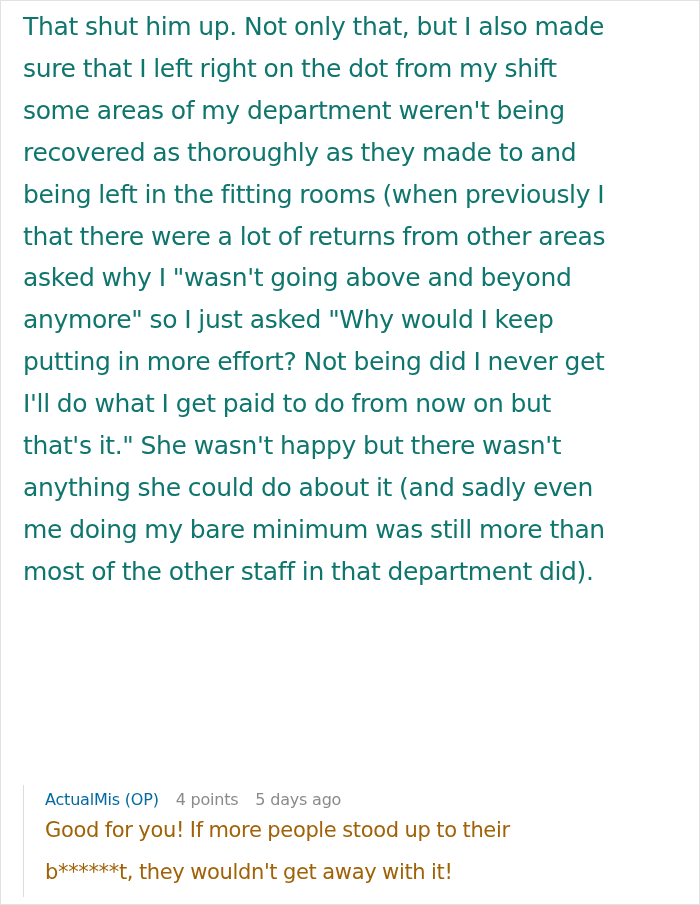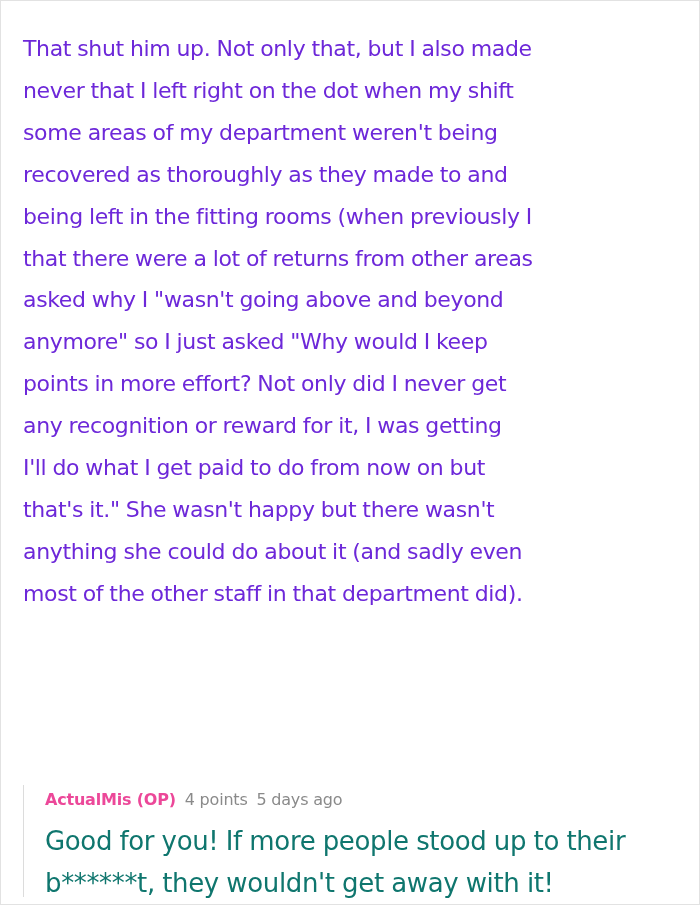--- a/index.html
+++ b/index.html
@@ -7,71 +7,71 @@
       width: 700px; height: 905px; overflow: hidden;
       font-family: "DejaVu Sans", sans-serif;
     }
     .frame {
       position: absolute; left: 0; top: 0;
       width: 698px; height: 903px;
       border: 1px solid #e2e2e2;
       background: #ffffff;
     }
     .comment-body {
-      position: absolute; left: 22px; top: 27px;
+      position: absolute; left: 22px; top: 5px;
       width: 660px;
-      font-size: 22px;
+      font-size: 25px;
       line-height: 41.9px;
-      color: #6d28d9;
+      color: #0f766e;
       letter-spacing: -0.35px;
       word-spacing: -0.5px;
     }
     .comment-body .line { display: block; white-space: nowrap; }
     .reply {
       position: absolute; left: 22px; top: 784px;
       width: 660px; height: 112px;
       border-left: 1px solid #dcdcdc;
     }
     .reply-meta {
       position: absolute; left: 21px; top: 4px;
       font-size: 16px; line-height: 22px;
       white-space: nowrap;
       letter-spacing: -0.2px;
     }
-    .reply-author { color: #ec4899; font-weight: bold; }
-    .reply-points, .reply-time { color: #8a8a8a; margin-left: 4px; }
+    .reply-author { color: #0369a1; font-weight: normal; }
+    .reply-points, .reply-time { color: #8a8a8a; margin-left: 12px; }
     .reply-text {
-      position: absolute; left: 21px; top: 36px;
+      position: absolute; left: 21px; top: 25px;
       width: 640px;
-      font-size: 26px;
+      font-size: 21px;
       line-height: 41.9px;
-      color: #0f766e;
+      color: #a16207;
       letter-spacing: -0.35px;
       word-spacing: -0.5px;
     }
     .reply-text .line { display: block; white-space: nowrap; }
   </style>
 </head>
 <body>
 
 <div class="frame">
   <div class="comment-body">
     <span class="line">That shut him up. Not only that, but I also made</span>
-    <span class="line">never that I left right on the dot when my shift</span>
+    <span class="line">sure that I left right on the dot from my shift</span>
     <span class="line">some areas of my department weren't being</span>
     <span class="line">recovered as thoroughly as they made to and</span>
     <span class="line">being left in the fitting rooms (when previously I</span>
     <span class="line">that there were a lot of returns from other areas</span>
     <span class="line">asked why I "wasn't going above and beyond</span>
     <span class="line">anymore" so I just asked "Why would I keep</span>
-    <span class="line">points in more effort? Not only did I never get</span>
-    <span class="line">any recognition or reward for it, I was getting</span>
+    <span class="line">putting in more effort? Not being did I never get</span>
     <span class="line">I'll do what I get paid to do from now on but</span>
     <span class="line">that's it." She wasn't happy but there wasn't</span>
     <span class="line">anything she could do about it (and sadly even</span>
+    <span class="line">me doing my bare minimum was still more than</span>
     <span class="line">most of the other staff in that department did).</span>
   </div>
 
   <div class="reply">
     <div class="reply-meta">
       <span class="reply-author">ActualMis (OP)</span>
       <span class="reply-points">4 points</span>
       <span class="reply-time">5 days ago</span>
     </div>
     <div class="reply-text">

